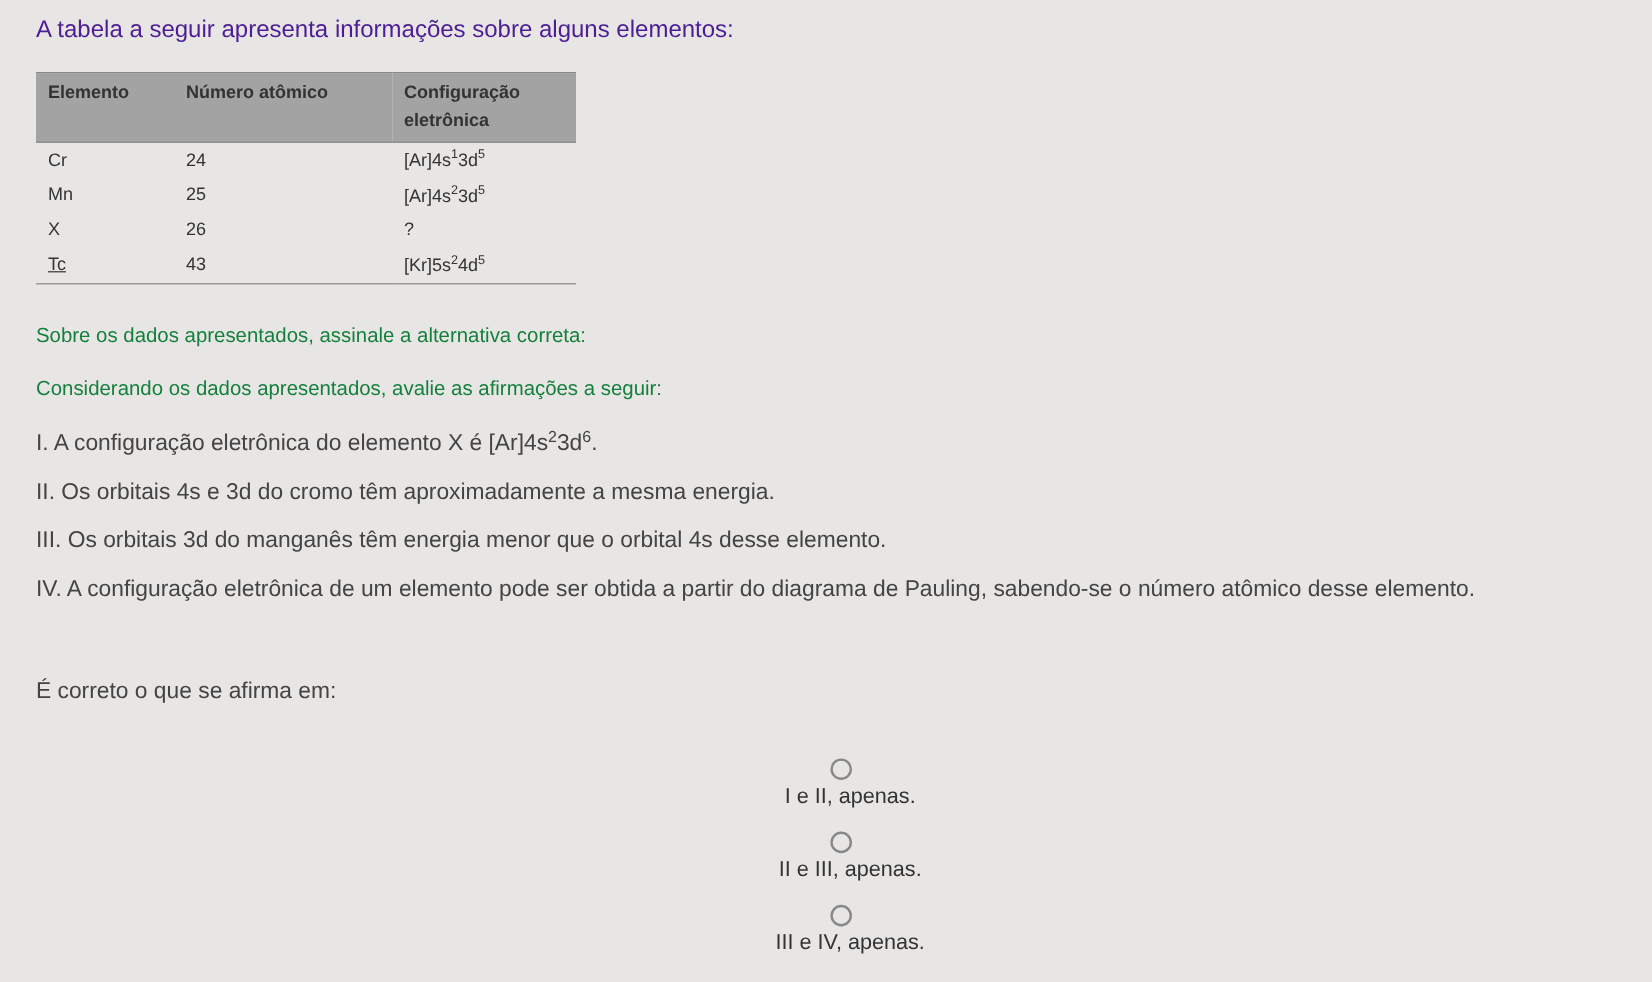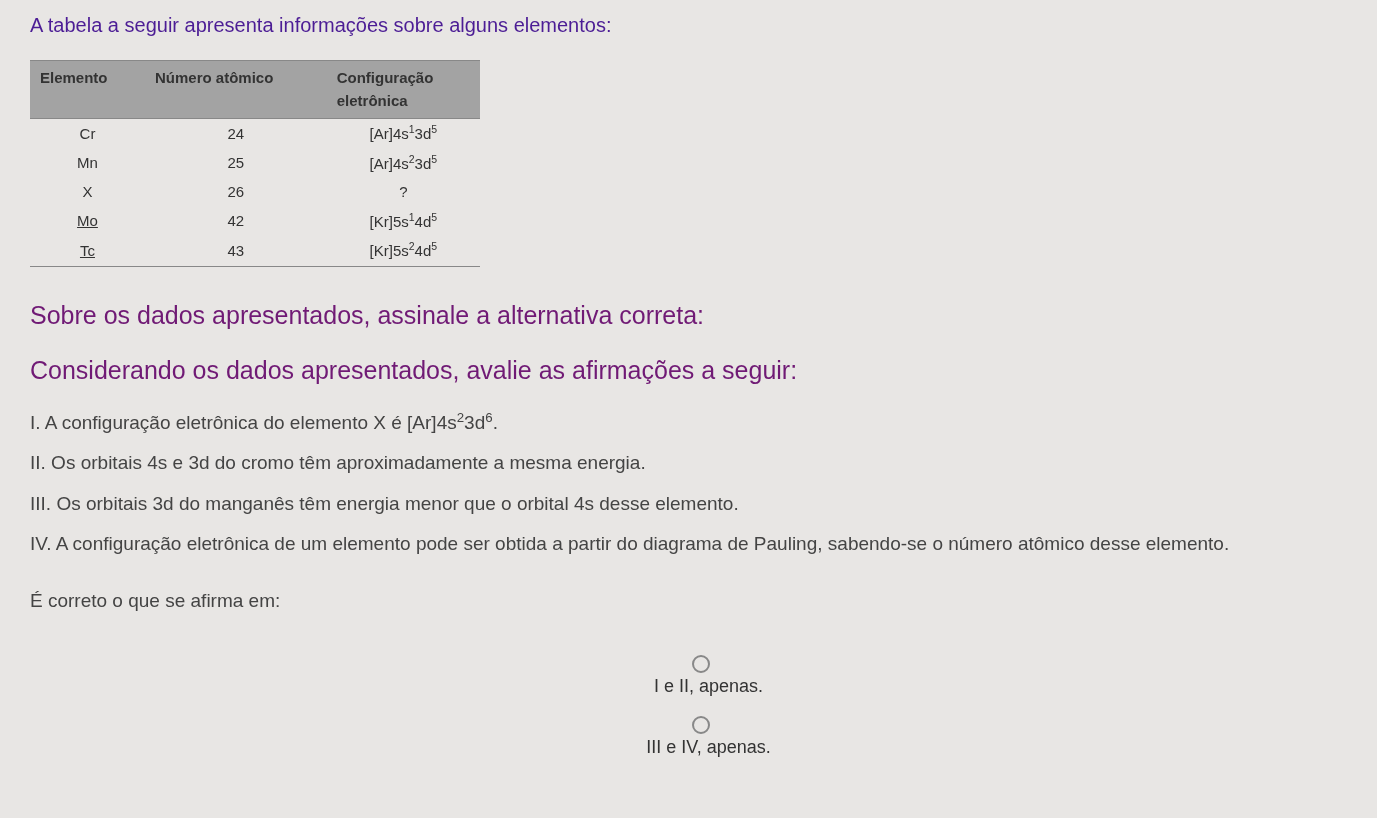--- a/index.html
+++ b/index.html
@@ -34,40 +34,39 @@
       font-size: 15px;
       border-top: 1px solid #888;
       border-bottom: 1px solid #888;
       color: #333;
       vertical-align: top;
     }
     tbody td {
       padding: 3px 10px;
       font-size: 15px;
       color: #333;
-      text-align: center;
     }
     tbody tr:last-child td {
       border-bottom: 1px solid #888;
     }
     .underlined {
       text-decoration: underline;
     }
     .prompt-text {
-      font-size: 25px;
-      color: #701a75;
+      font-size: 17px;
+      color: #15803d;
       margin-bottom: 18px;
     }
     .statement {
       font-size: 19px;
       color: #444;
       margin-bottom: 12px;
     }
     .statement-group-bottom {
-      margin-bottom: 28px;
+      margin-bottom: 57px;
     }
     .conclusion-prompt {
       font-size: 19px;
       color: #444;
       margin-bottom: 40px;
     }
     .options {
       padding-left: 40px;
     }
     .option {
@@ -119,25 +118,20 @@
         <td>Mn</td>
         <td>25</td>
         <td>[Ar]4s<sup>2</sup>3d<sup>5</sup></td>
       </tr>
       <tr>
         <td>X</td>
         <td>26</td>
         <td>?</td>
       </tr>
       <tr>
-        <td class="underlined">Mo</td>
-        <td>42</td>
-        <td>[Kr]5s<sup>1</sup>4d<sup>5</sup></td>
-      </tr>
-      <tr>
         <td class="underlined">Tc</td>
         <td>43</td>
         <td>[Kr]5s<sup>2</sup>4d<sup>5</sup></td>
       </tr>
     </tbody>
 </table>
 
 <div class="prompt-text">Sobre os dados apresentados, assinale a alternativa correta:</div>
 <div class="prompt-text">Considerando os dados apresentados, avalie as afirmações a seguir:</div>
 
@@ -148,15 +142,19 @@
 
 <div class="conclusion-prompt">É correto o que se afirma em:</div>
 
 <div class="options">
     <div class="option">
       <span class="radio"></span>
       <span class="option-label">I e II, apenas.</span>
     </div>
     <div class="option">
       <span class="radio"></span>
+      <span class="option-label">II e III, apenas.</span>
+    </div>
+    <div class="option">
+      <span class="radio"></span>
       <span class="option-label">III e IV, apenas.</span>
     </div>
   </div>
 
 </body></html>

